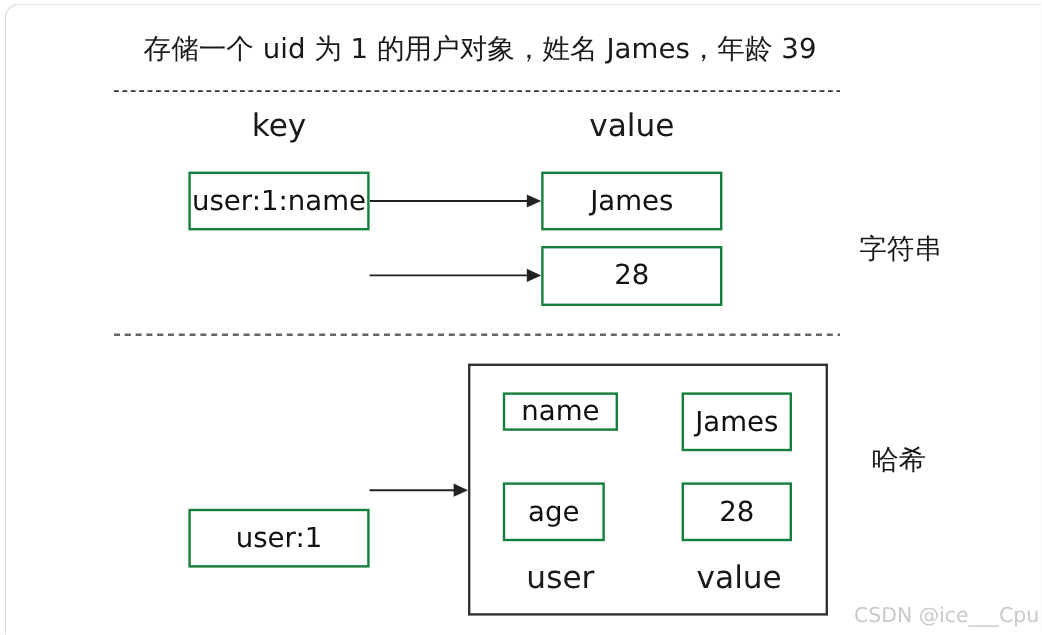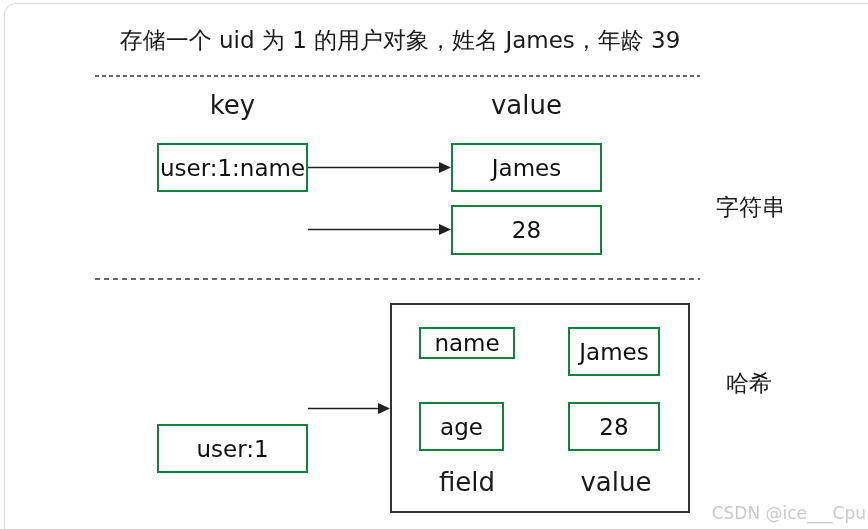--- a/index.html
+++ b/index.html
@@ -132,20 +132,20 @@
   <div class="node" style="left:157px; top:384px; width:151px; height:49px;margin-top:40px;">user:1</div>
 
   <div class="container-box" style="left:390px; top:303px; width:300px; height:210px;"></div>
 
   <div class="node" style="left:419px; top:327px; width:96px; height:32px;">name</div>
   <div class="node" style="left:568px; top:327px; width:92px; height:49px;">James</div>
 
   <div class="node" style="left:419px; top:402px; width:85px; height:49px;">age</div>
   <div class="node" style="left:568px; top:402px; width:92px; height:49px;">28</div>
 
-  <div class="col-label" style="left:419px; top:467px; width:96px;">field</div>
+  <div class="col-label" style="left:419px; top:467px; width:96px;">user</div>
   <div class="col-label" style="left:568px; top:467px; width:96px;">value</div>
 
   <div class="side-label" style="left:726px; top:368px;">哈希</div>
 
   <div class="watermark">CSDN @ice___Cpu</div>
 
 </div>
 
 </body></html>

